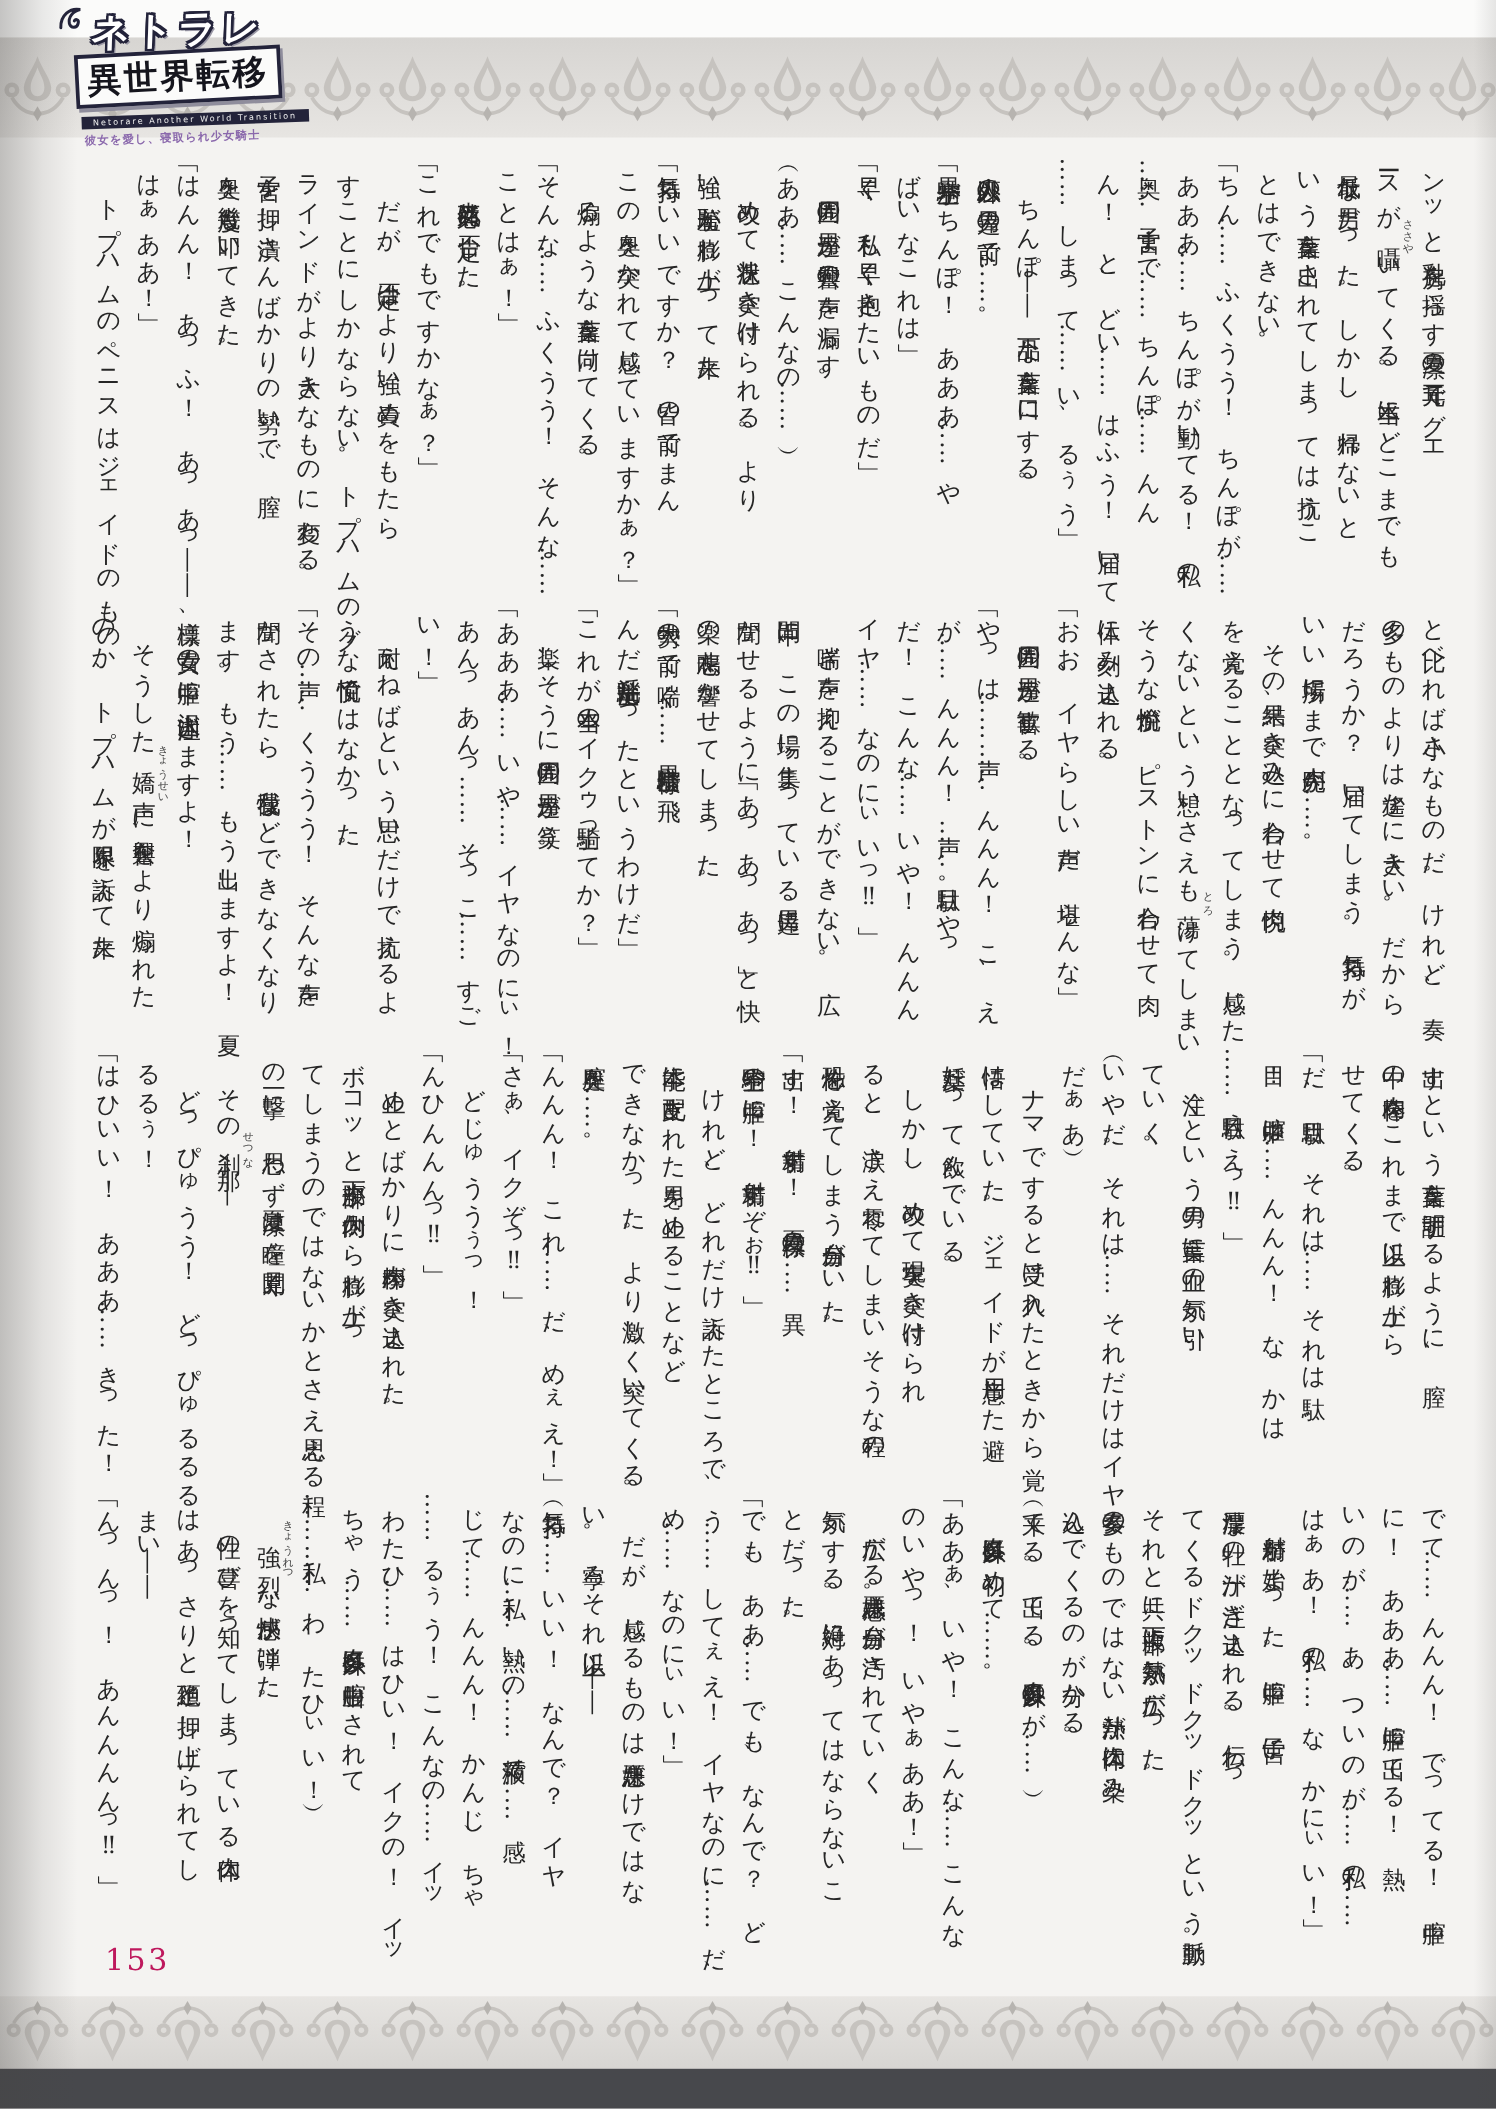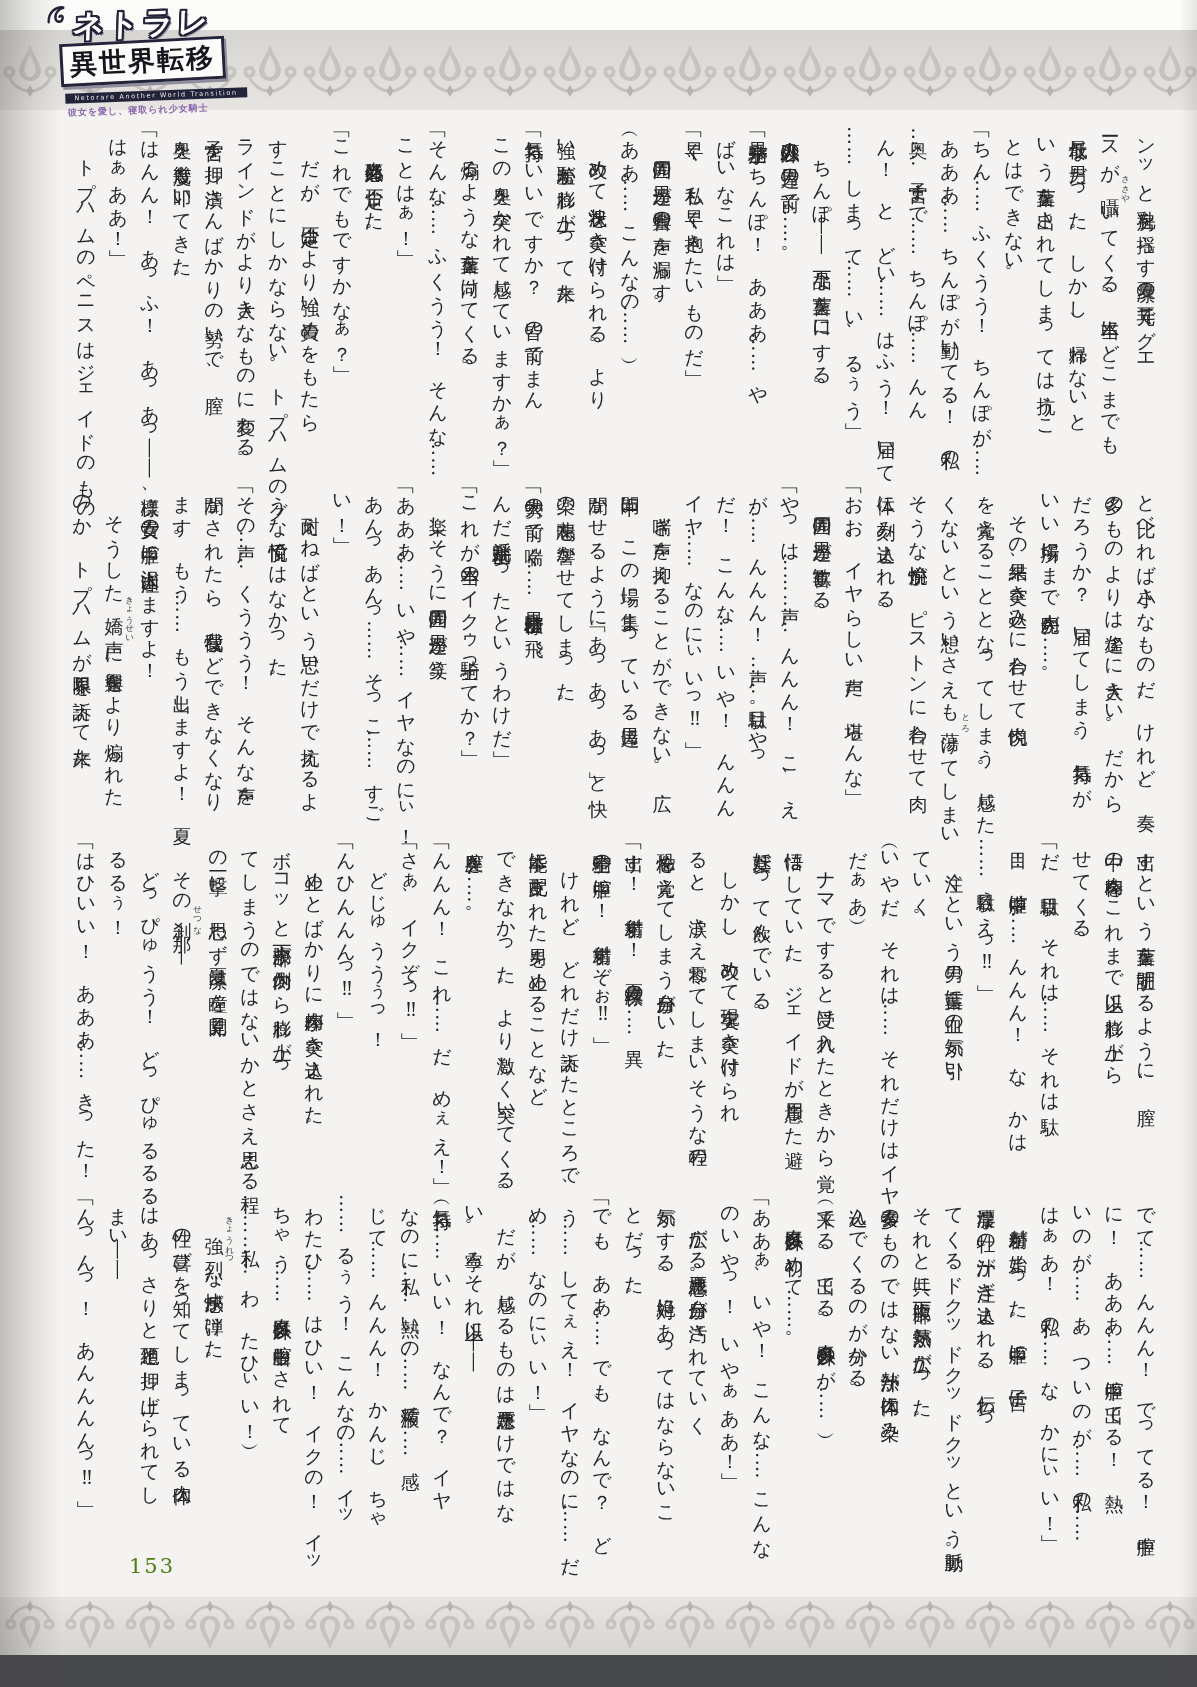--- a/index.html
+++ b/index.html
@@ -46,21 +46,21 @@
   .text-area{position:absolute;top:126px;left:60px;right:34px;z-index:20;}
   .band{
     writing-mode:vertical-rl;text-orientation:mixed;
     width:100%;height:344px;margin-bottom:12px;overflow:visible;}
   .band p{
     margin:0;padding:0;white-space:nowrap;
     font-size:19px;line-height:32px;letter-spacing:1.2px;color:#262626;}
   ruby rt{font-size:8.5px;letter-spacing:0;color:#3a3a3a;}
   
   .page-number{position:absolute;left:84px;top:1554px;z-index:20;
-    font-size:21px;color:#4d7c0f;letter-spacing:2px;margin-left:45px;}
+    font-size:24px;color:#be185d;letter-spacing:2px;}
 </style>
 </head>
 <body>
 
 <div class="shade-top"></div>
 <div class="orn-band orn-top" id="orn-top"><svg width="60" height="60" viewBox="0 0 60 58">
       <path d="M30 4 C26 15 20 21 19 29 C19 36 24 40 30 40 C36 40 41 36 41 29 C40 21 34 15 30 4 Z" fill="#c6c3bf"></path>
       <path d="M30 13 C28 19 24.5 23 24.5 29 C24.5 33.5 27 36 30 36 C33 36 35.5 33.5 35.5 29 C35.5 23 32 19 30 13 Z" fill="#dedcd9"></path>
       <circle cx="9.5" cy="31" r="6" fill="#c6c3bf"></circle>
       <circle cx="9.5" cy="31" r="2.4" fill="#dedcd9"></circle>

